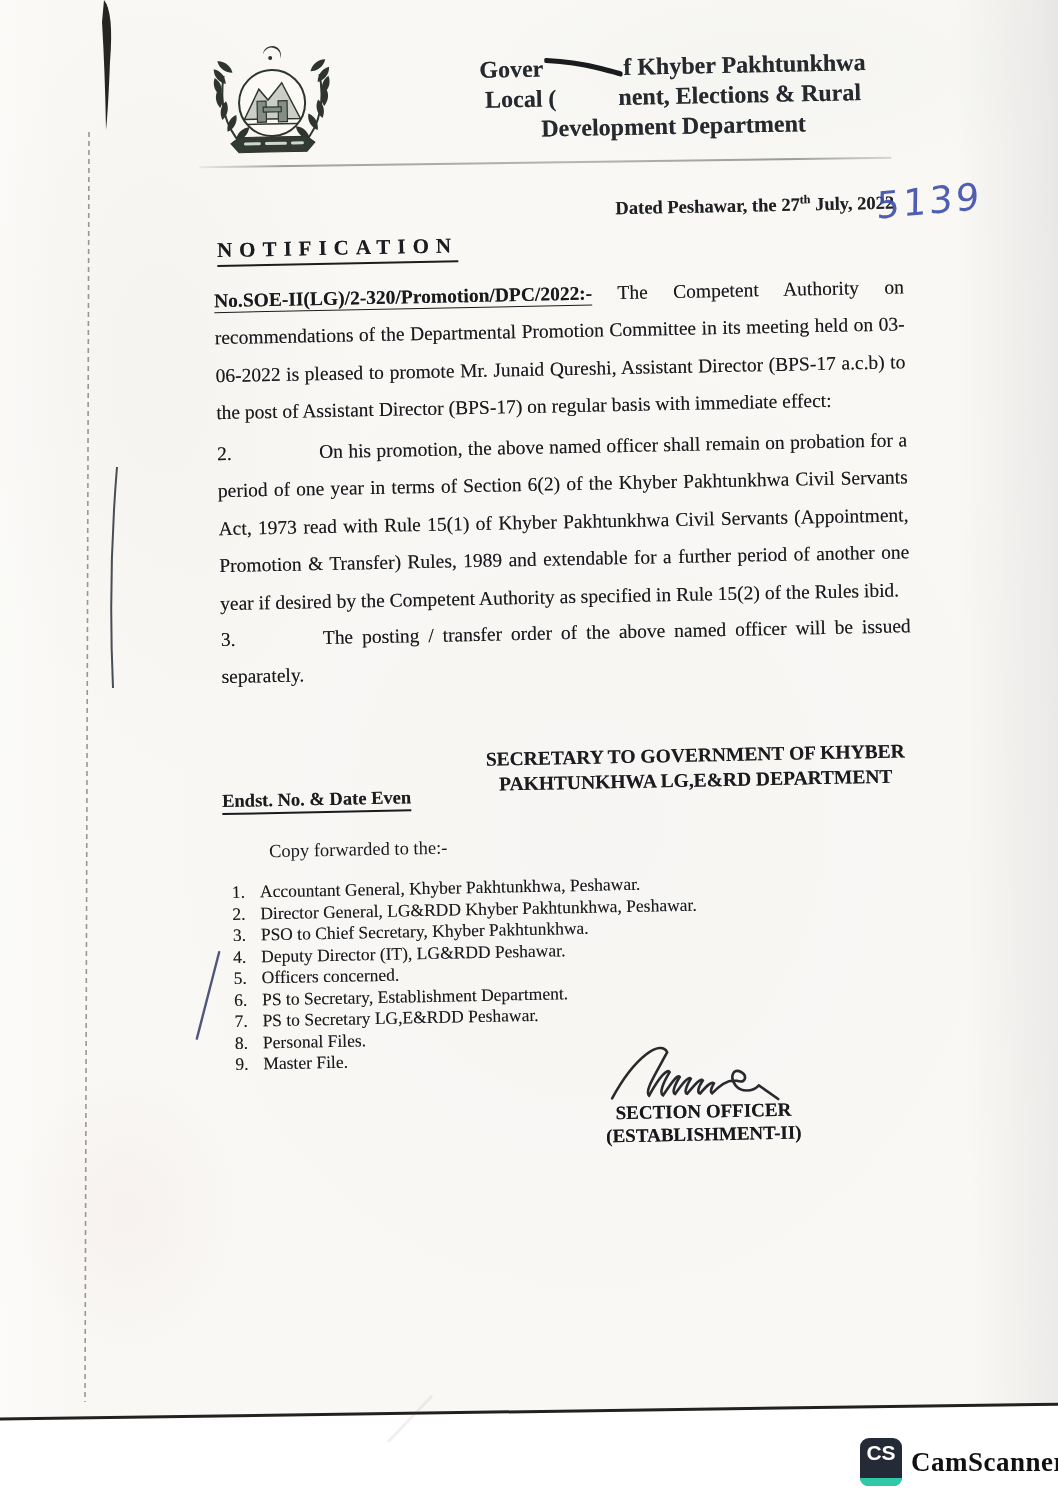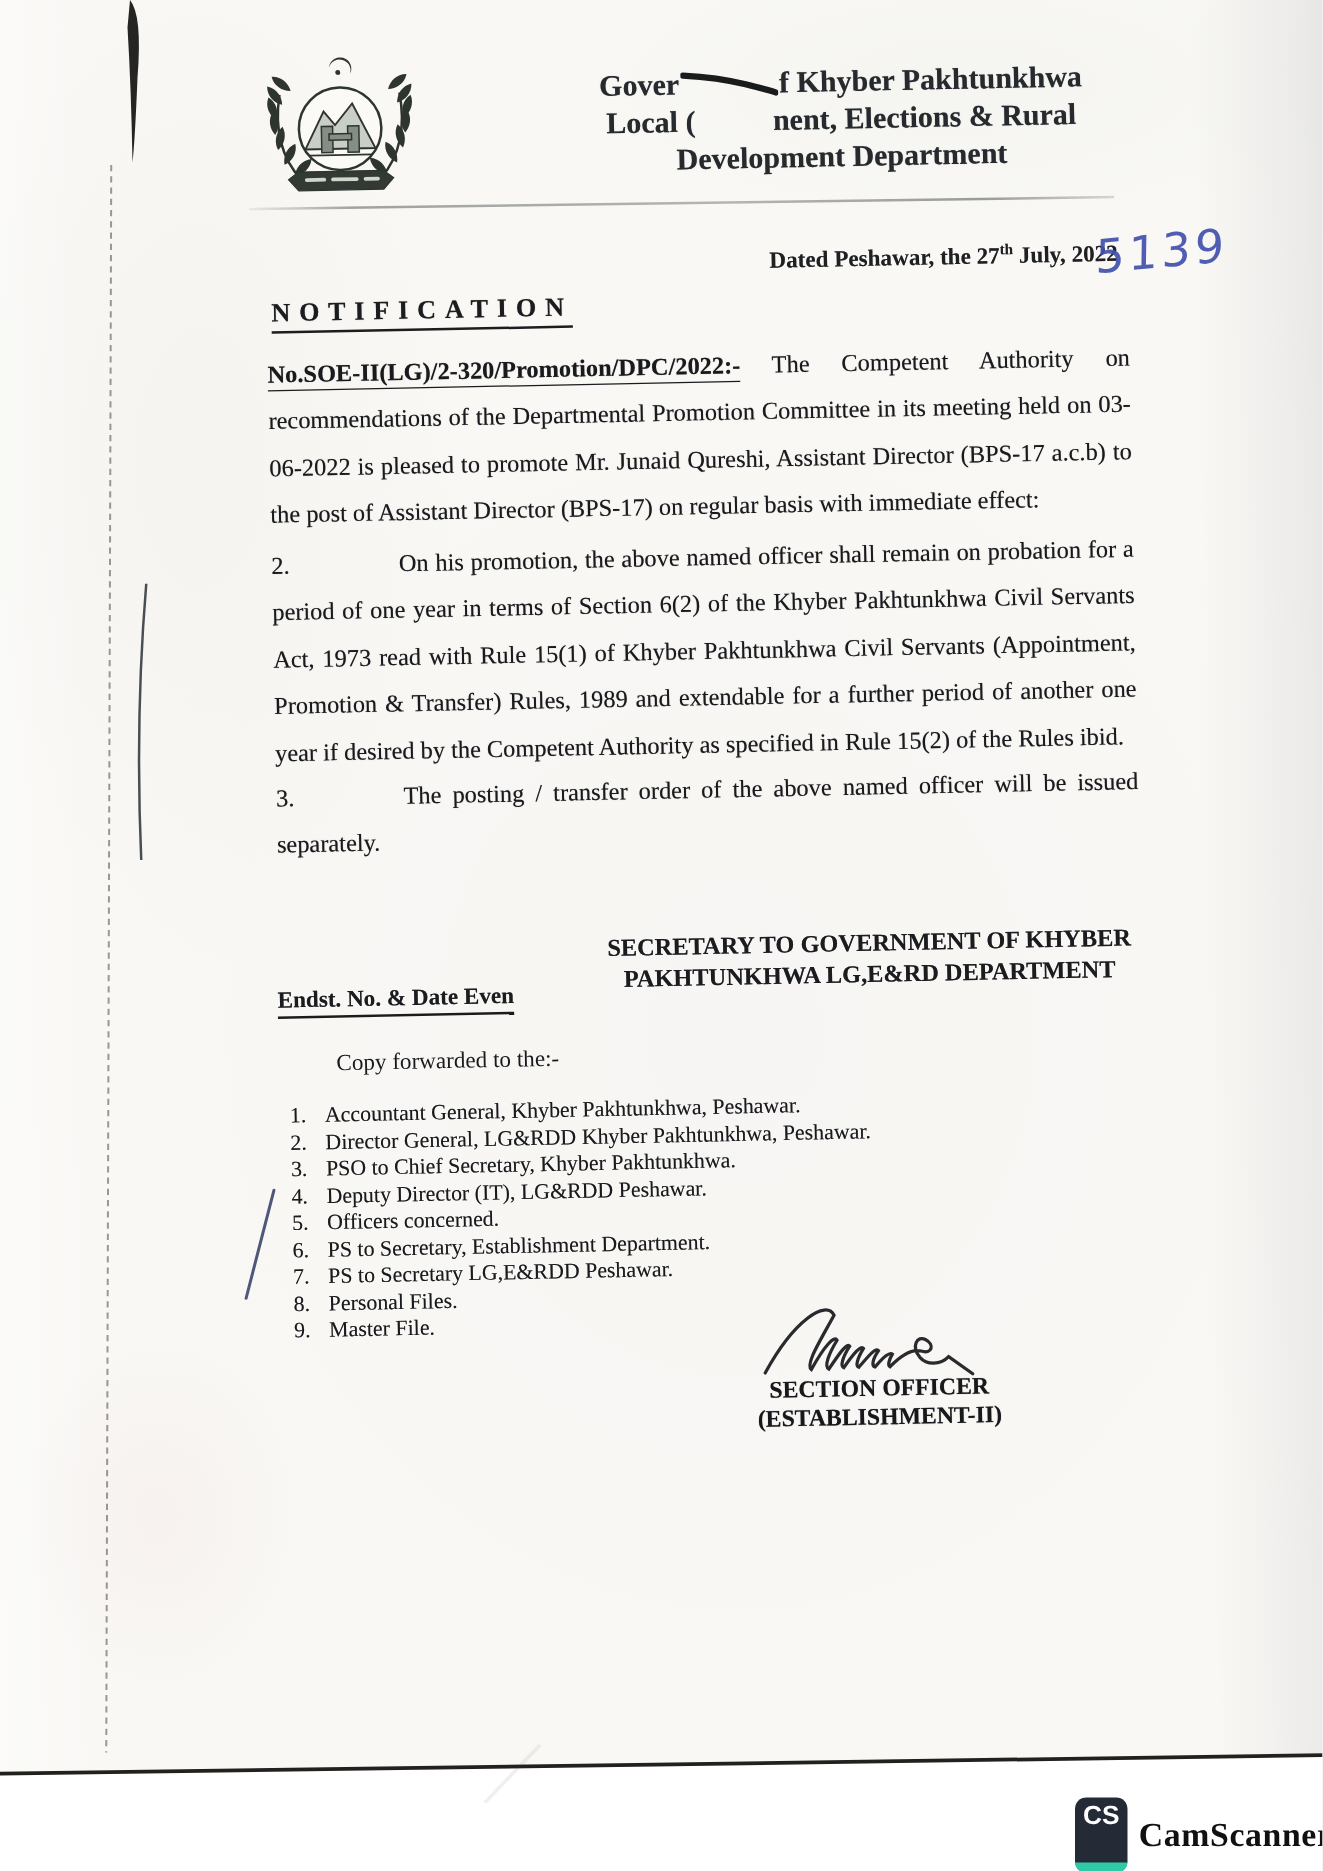--- a/index.html
+++ b/index.html
@@ -80,21 +80,21 @@
            font-size:19px;line-height:22.5px;color:#17181b;
            text-shadow:0 0 0.6px rgba(23,24,27,.6);}
   .slash-svg{left:168px;top:948px;width:40px;height:96px;}
 
   
   .artifacts{position:absolute;left:0;top:0;width:1058px;height:1497px;pointer-events:none;}
 
   
   .watermark{position:absolute;left:860px;top:1438px;display:flex;align-items:center;
              font-family:"Liberation Serif",serif;}
-  .cs-icon{position:relative;width:42px;height:60px;border-radius:9px;background:#252b36;
+  .cs-icon{position:relative;width:42px;height:48px;border-radius:9px;background:#252b36;
            flex:0 0 auto;}
   .cs-icon .strip{position:absolute;left:0;right:0;bottom:0;height:8px;background:#2fc9a7;
                   border-radius:0 0 9px 9px;}
   .cs-icon .cs-txt{position:absolute;left:0;right:0;top:3px;text-align:center;color:#fff;
                    font-family:"Liberation Sans",sans-serif;font-weight:bold;font-size:21px;}
   .cs-label{margin-left:9px;font-weight:bold;font-size:27px;color:#111;letter-spacing:0.5px;}
 </style>
 </head>
 <body>
 

